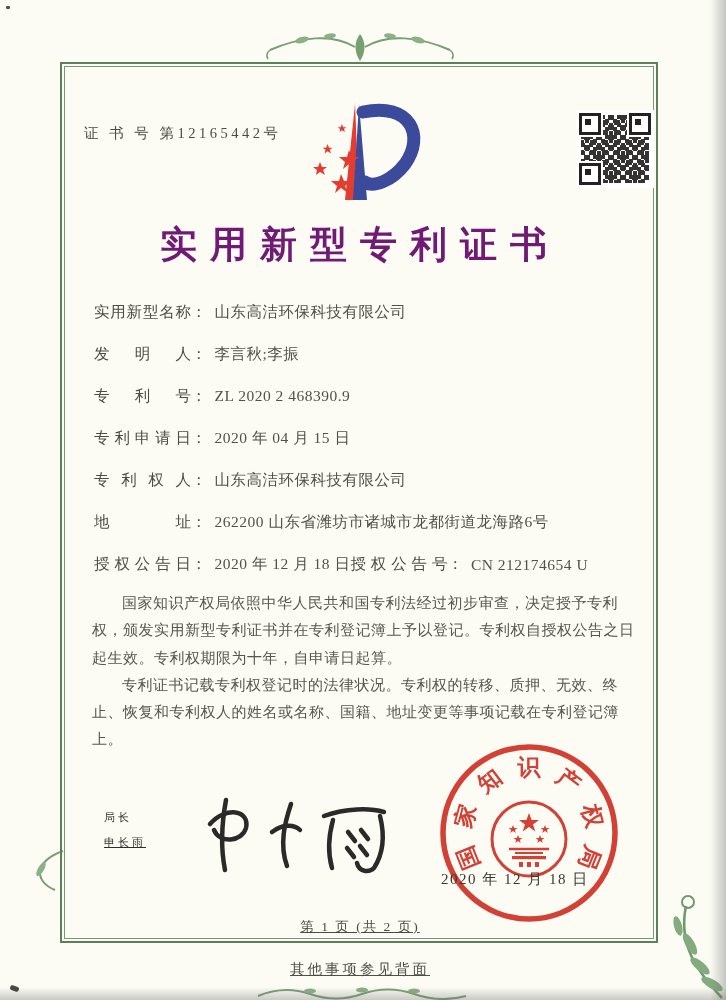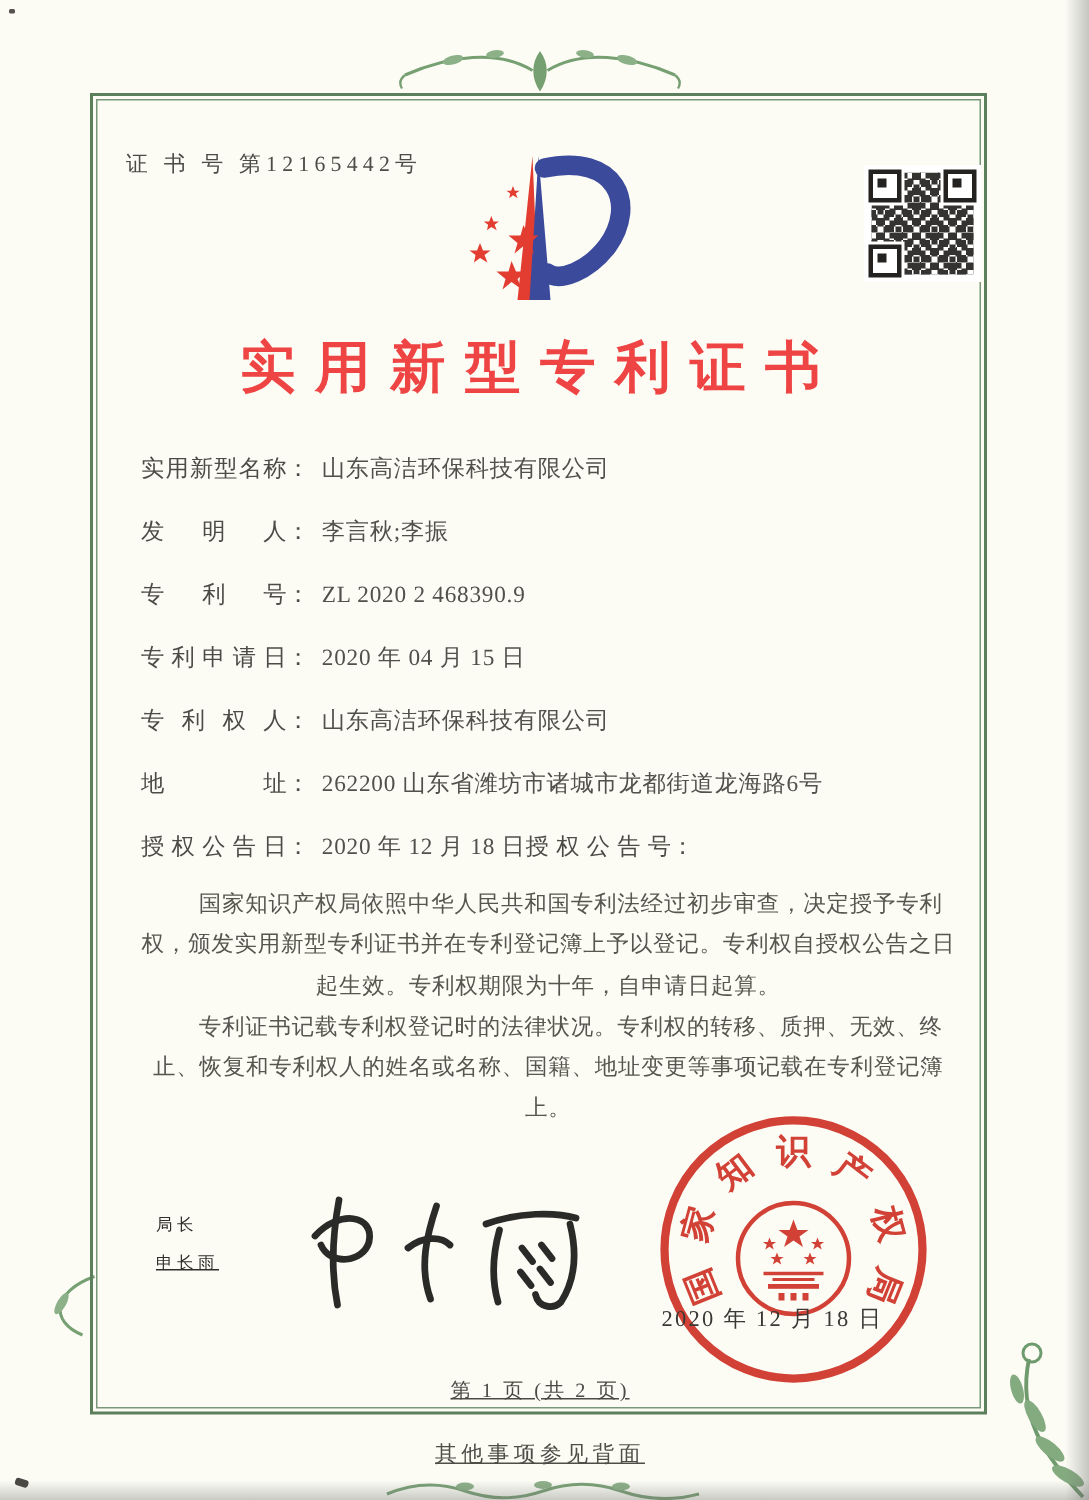--- a/index.html
+++ b/index.html
@@ -14,47 +14,47 @@
   .edge-bottom{position:absolute;left:0;bottom:0;width:100%;height:13px;
     background:linear-gradient(to bottom,rgba(0,0,0,0),rgba(110,110,108,.35));}
   .speck-tl{position:absolute;left:6px;top:6px;width:4px;height:3px;background:#55524e;border-radius:1px;}
   .speck-bl{position:absolute;left:10px;top:986px;width:9px;height:5px;background:#4a4844;border-radius:2px;transform:rotate(18deg);}
 
   
   .frame{position:absolute;left:60px;top:62px;width:598px;height:881px;
     border:2px solid #5d805c;box-sizing:border-box;}
   .frame::after{content:"";position:absolute;inset:2px;border:1px solid #79977a;}
 
-  .cert-no{position:absolute;left:84px;top:100px;font-size:14.5px;letter-spacing:3.5px;color:#4c4b45;}
+  .cert-no{position:absolute;left:84px;top:124px;font-size:14.5px;letter-spacing:3.5px;color:#4c4b45;}
 
   .logo{position:absolute;left:293px;top:98px;}
   .qr{position:absolute;left:576px;top:110px;width:78px;height:78px;background:#fff;}
   .qr-noise{position:absolute;inset:5px;
     background:
       repeating-conic-gradient(#242220 0% 25%, transparent 0% 50%) 0 0/8px 8px,
       repeating-conic-gradient(#242220 0% 25%, transparent 0% 50%) 3px 5px/12px 10px;
     opacity:.92;}
   .finder{position:absolute;width:16px;height:16px;border:3px solid #242220;background:#fff;box-shadow:0 0 0 2px #fff;}
   .finder::after{content:"";position:absolute;left:3px;top:3px;width:6px;height:6px;background:#242220;}
   .finder.tl{left:3px;top:3px}.finder.tr{right:3px;top:3px}.finder.bl{left:3px;bottom:3px}
 
   .title{position:absolute;left:60px;top:220px;width:600px;text-align:center;
-    font-size:37px;font-weight:700;letter-spacing:13px;color:#ef4444;}
+    font-size:37px;font-weight:700;letter-spacing:13px;color:#701a75;}
 
   .fields{position:absolute;left:94px;top:302px;width:545px;font-size:15.5px;color:#504f49;}
   .frow{display:flex;align-items:baseline;height:42px;}
   .flabel{display:inline-block;width:97px;text-align:justify;text-align-last:justify;color:#4c4b45;flex:none;}
   .fcolon{margin-right:8px;color:#4c4b45;}
   .fvalue{letter-spacing:.5px;color:#51504a;}
   .grow2{display:flex;align-items:baseline;height:42px;}
   .gpair{display:flex;align-items:baseline;}
   .gpair.second{align-items:center;}
 
   .paras{position:absolute;left:92px;top:590px;width:547px;font-size:15px;line-height:1.82;color:#56554e;}
-  .paras p{margin:0;text-indent:2em;letter-spacing:.5px;text-align:center;}
+  .paras p{margin:0;text-indent:2em;letter-spacing:.5px;}
 
   .signoff{position:absolute;left:104px;top:812px;font-size:11px;color:#2f2e2a;letter-spacing:3px;line-height:1;}
   .signoff .name{margin-top:14px;text-decoration:underline;}
   .signature{position:absolute;left:196px;top:772px;}
 
   .seal{position:absolute;left:436px;top:740px;opacity:.93;}
   .seal-date{position:absolute;left:441px;top:870px;font-size:15px;letter-spacing:1.5px;color:#3a3935;z-index:3;}
 
   .page-info{position:absolute;left:60px;top:918px;width:600px;text-align:center;font-size:13.5px;letter-spacing:2px;color:#4b4a44;text-decoration:underline;}
   .back-note{position:absolute;left:60px;top:960px;width:600px;text-align:center;font-size:14.5px;letter-spacing:3px;color:#4e4d46;text-decoration:underline;}
@@ -163,20 +163,21 @@
     </div>
     <div class="grow2">
       <span class="gpair">
         <span class="flabel">授权公告日</span>
           <span class="fcolon">：</span>
         <span class="fvalue">2020 年 12 月 18 日</span>
       </span>
       <span class="gpair second">
         <span class="flabel">授权公告号</span>
           <span class="fcolon">：</span>
+        <span class="fvalue">CN 212174654 U</span>
       </span>
     </div>
   </div>
 
   <div class="paras">
     <p>国家知识产权局依照中华人民共和国专利法经过初步审查，决定授予专利权，颁发实用新型专利证书并在专利登记簿上予以登记。专利权自授权公告之日起生效。专利权期限为十年，自申请日起算。</p>
     <p>专利证书记载专利权登记时的法律状况。专利权的转移、质押、无效、终止、恢复和专利权人的姓名或名称、国籍、地址变更等事项记载在专利登记簿上。</p>
   </div>
 
   <div class="signoff">

